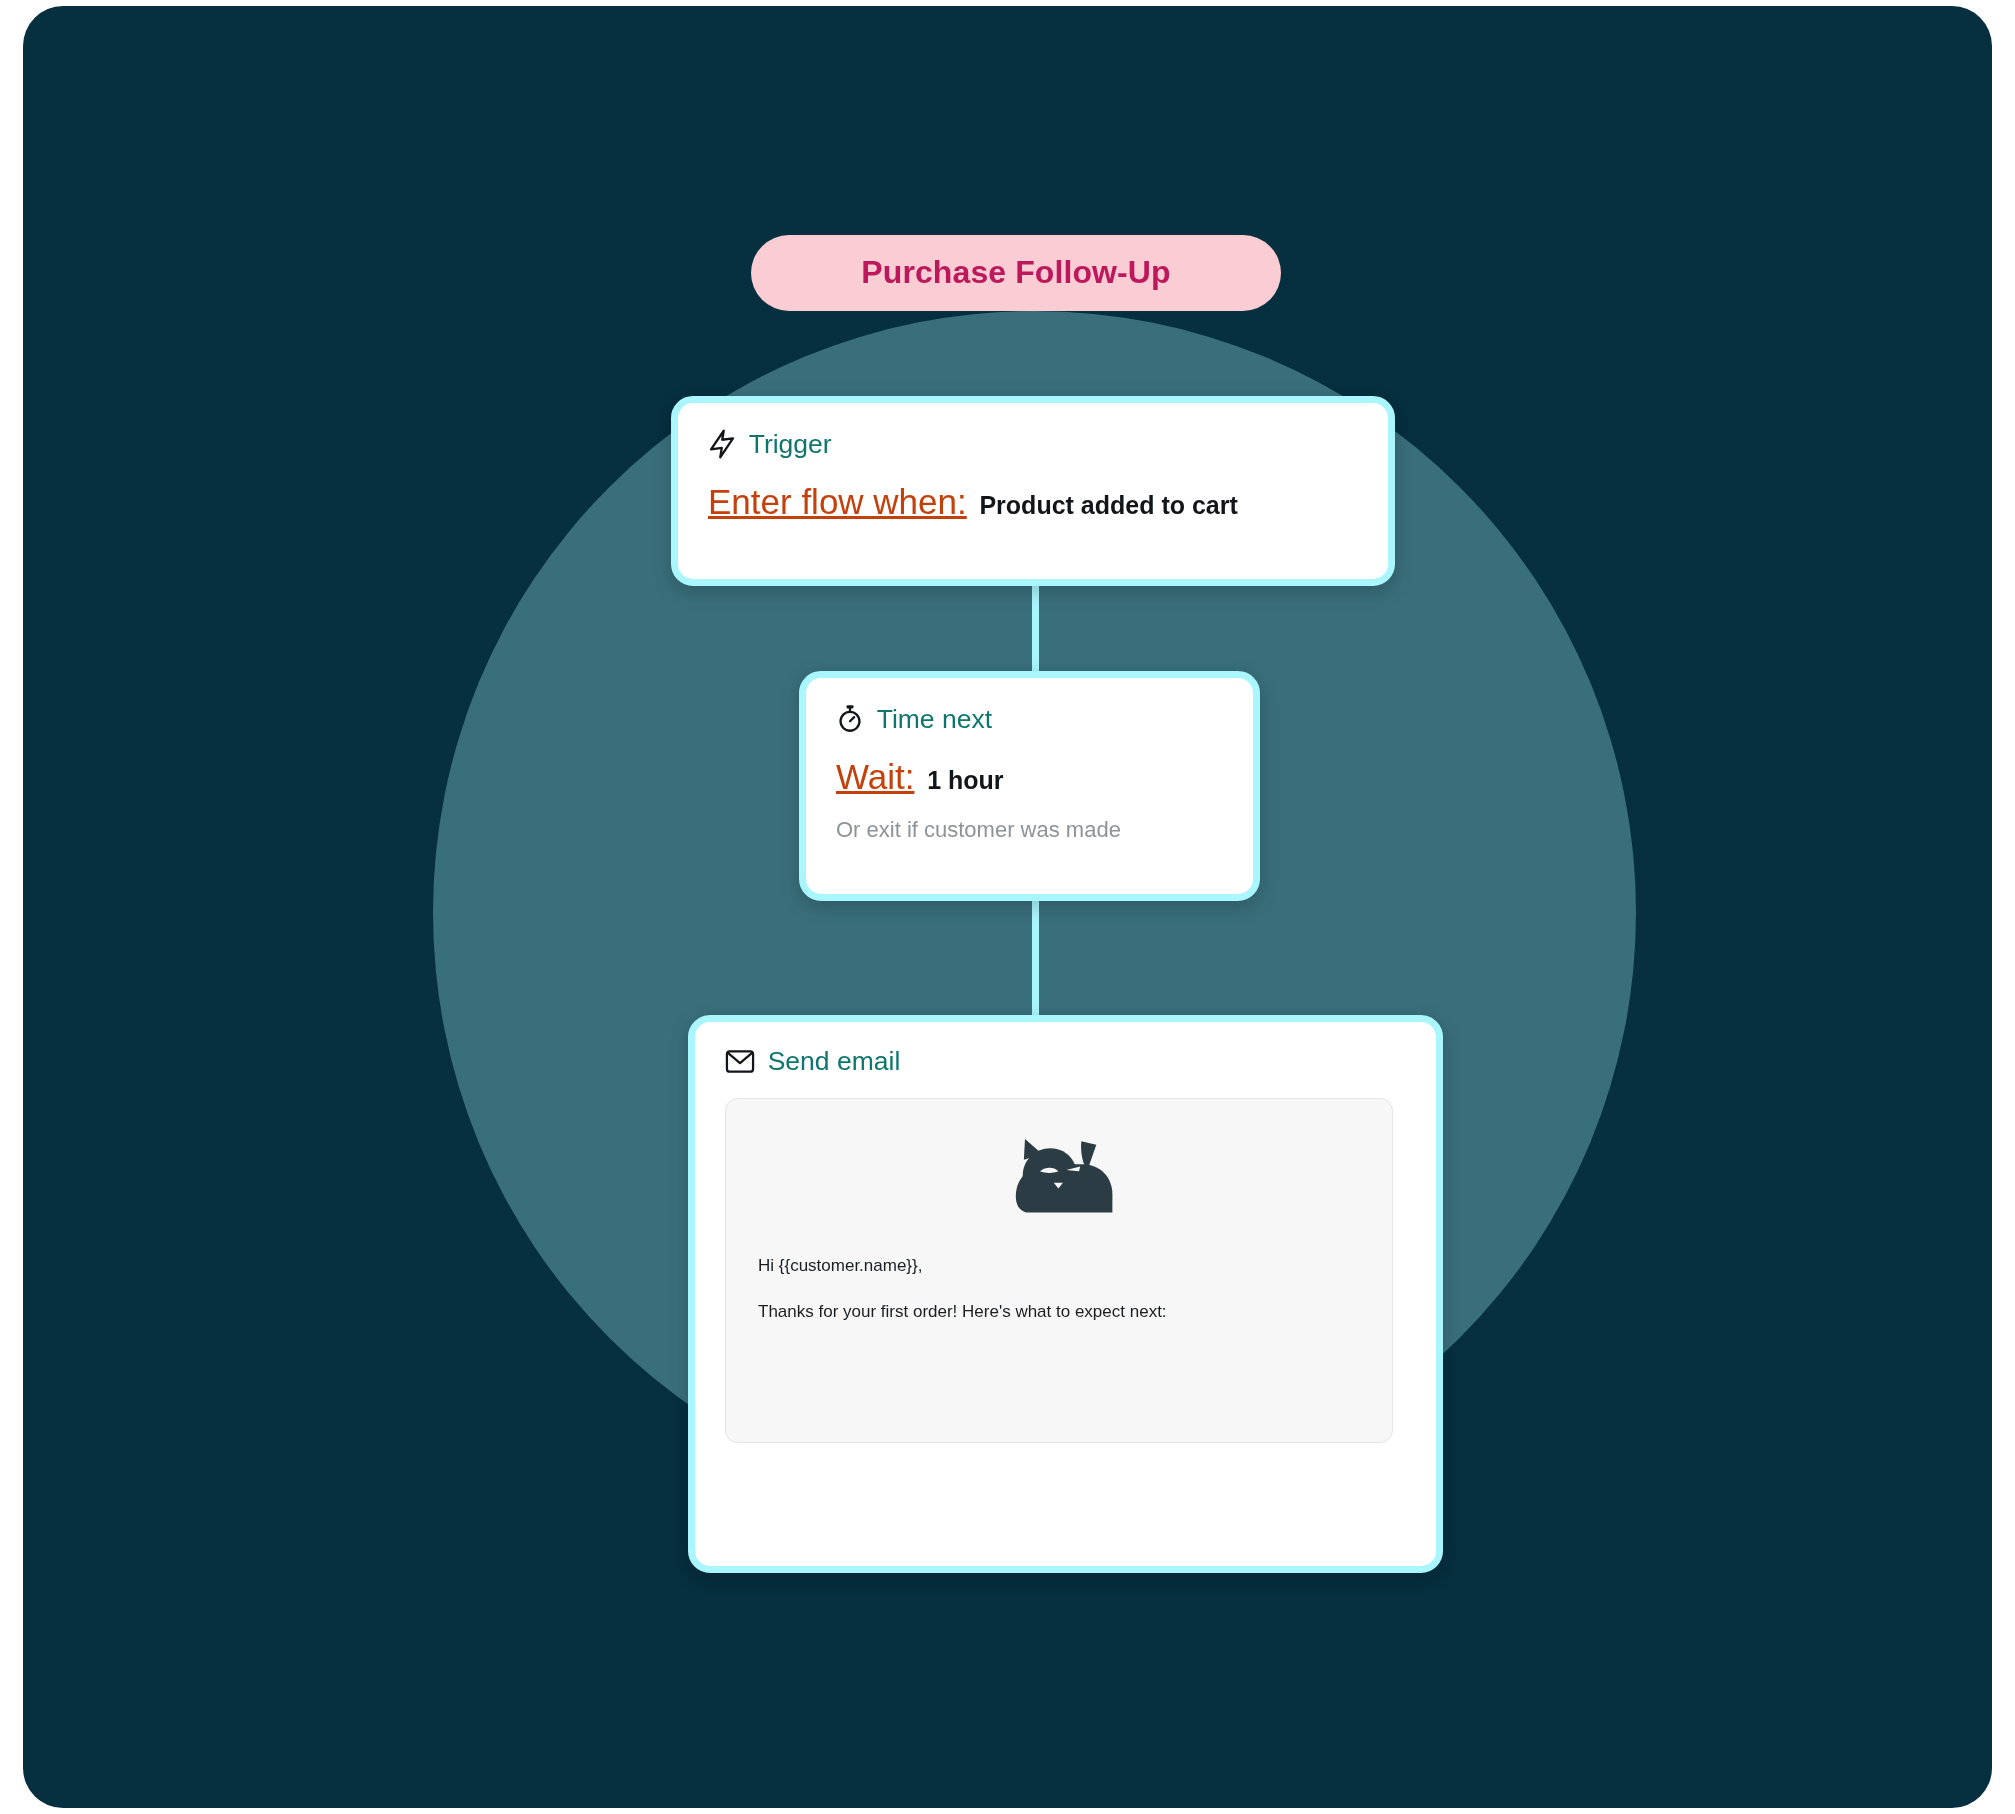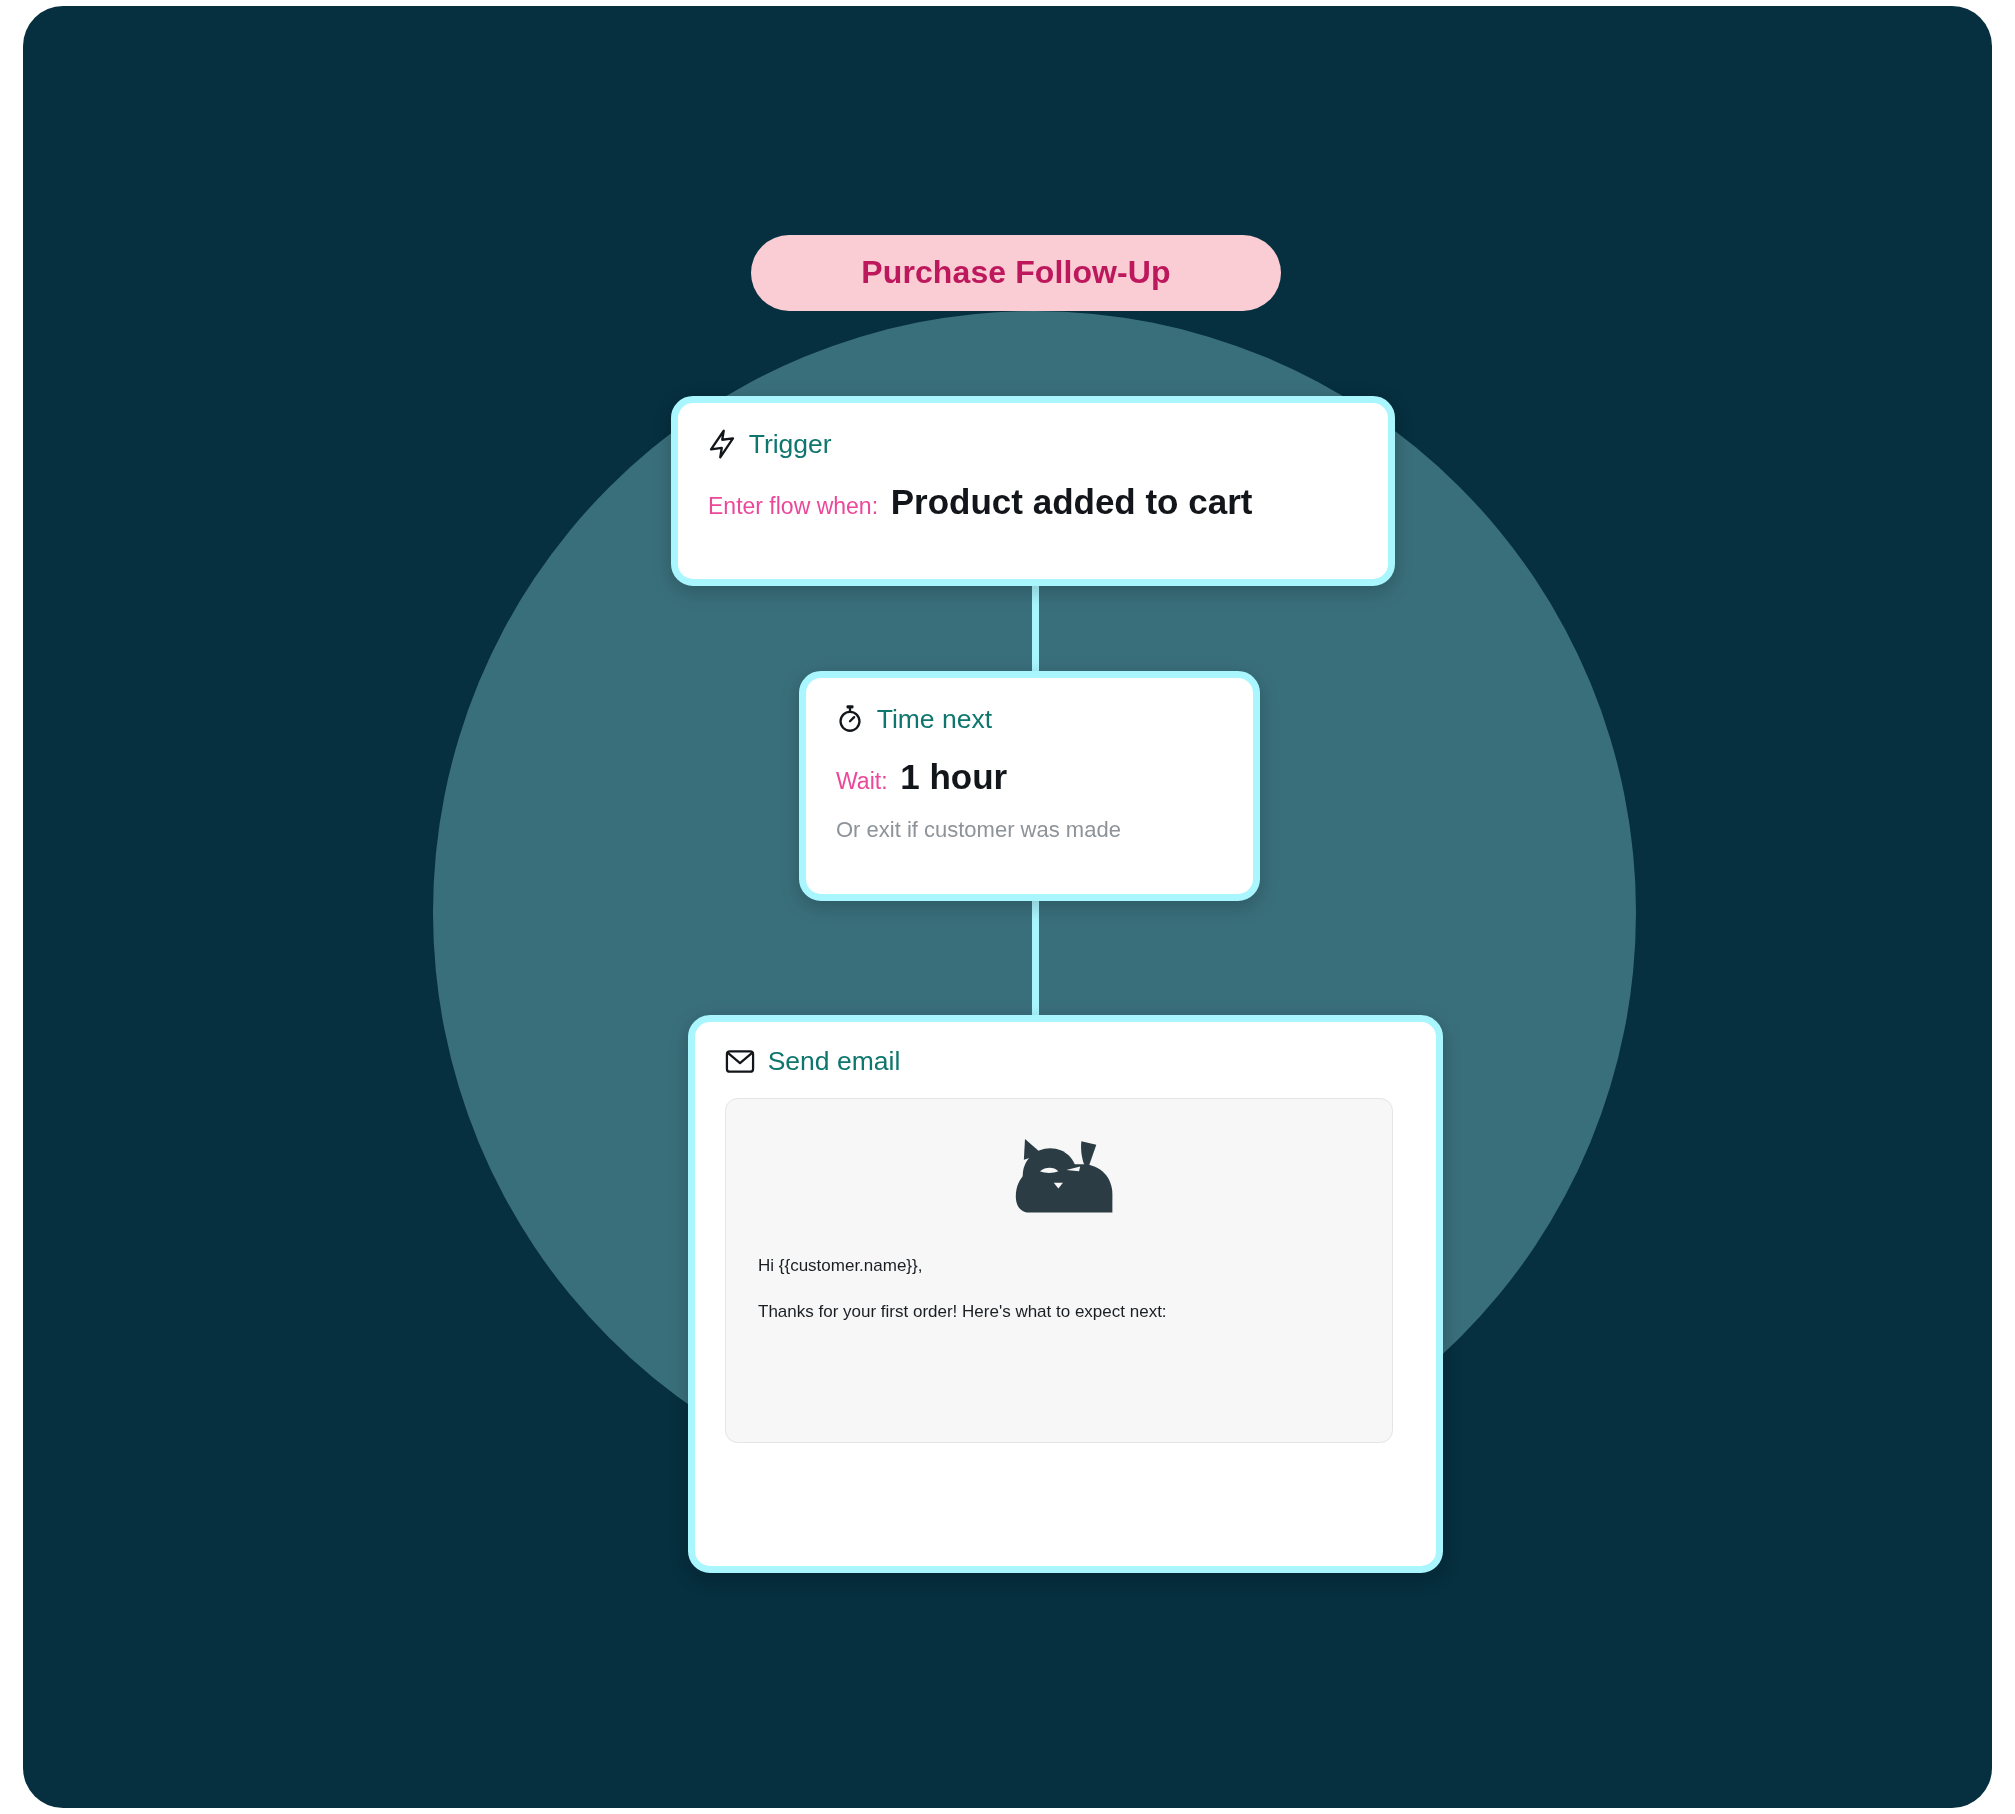--- a/index.html
+++ b/index.html
@@ -115,25 +115,26 @@
     font-weight: normal;
     line-height: 1;
   }
 
   .field-row {
     display: flex;
     align-items: baseline;
     gap: 12.7px;
   }
   .field-label {
-    font-size: 23px;
-    color: #ec4899;
+    font-size: 35px;
+    color: #c2410c;
+    text-decoration: underline;
   }
   .field-value {
-    font-size: 35px;
+    font-size: 25px;
     color: #12161a;
     font-weight: bold;
   }
   .field-note {
     margin-top: 19.6px;
     font-size: 22px;
     color: #8d9398;
   }
 
   

